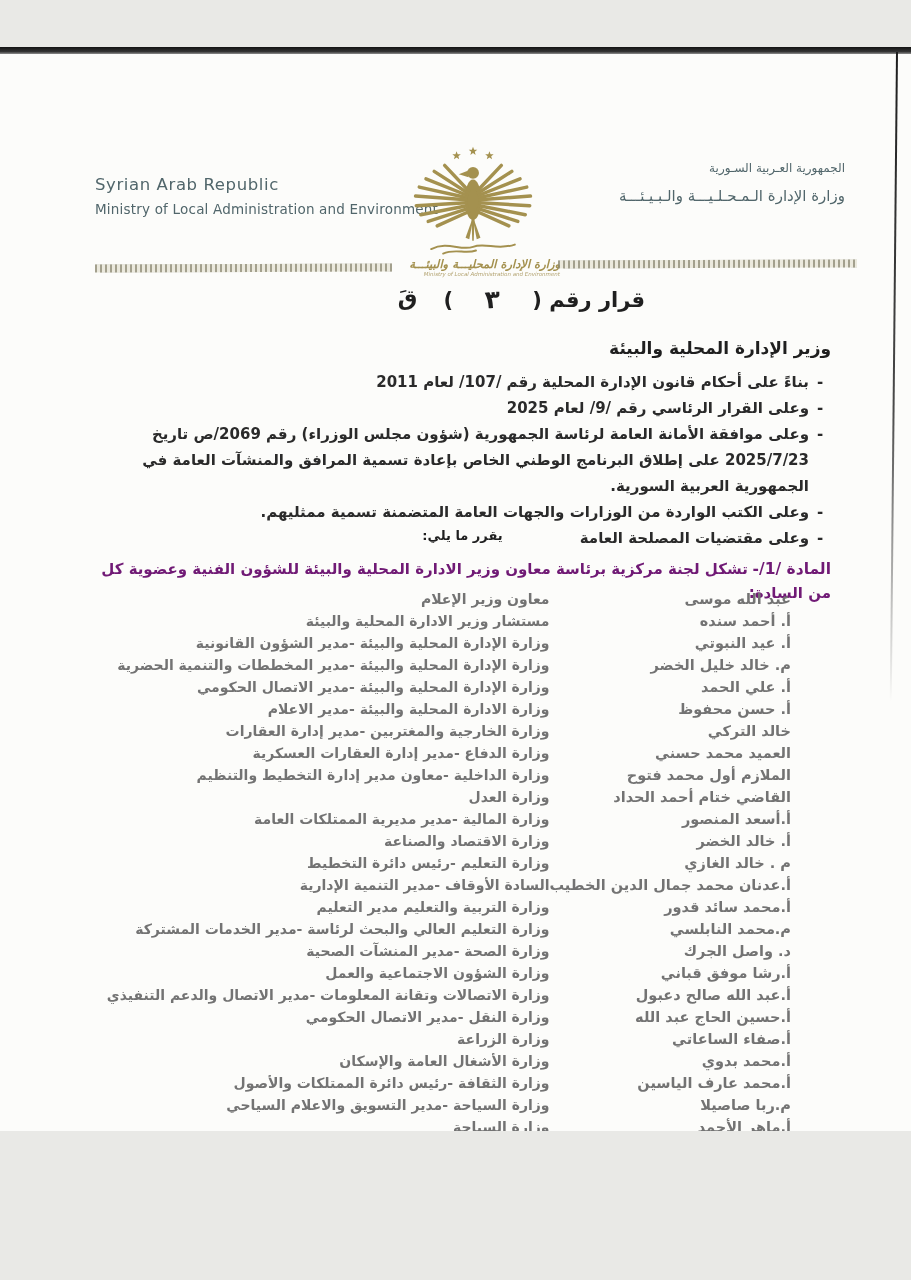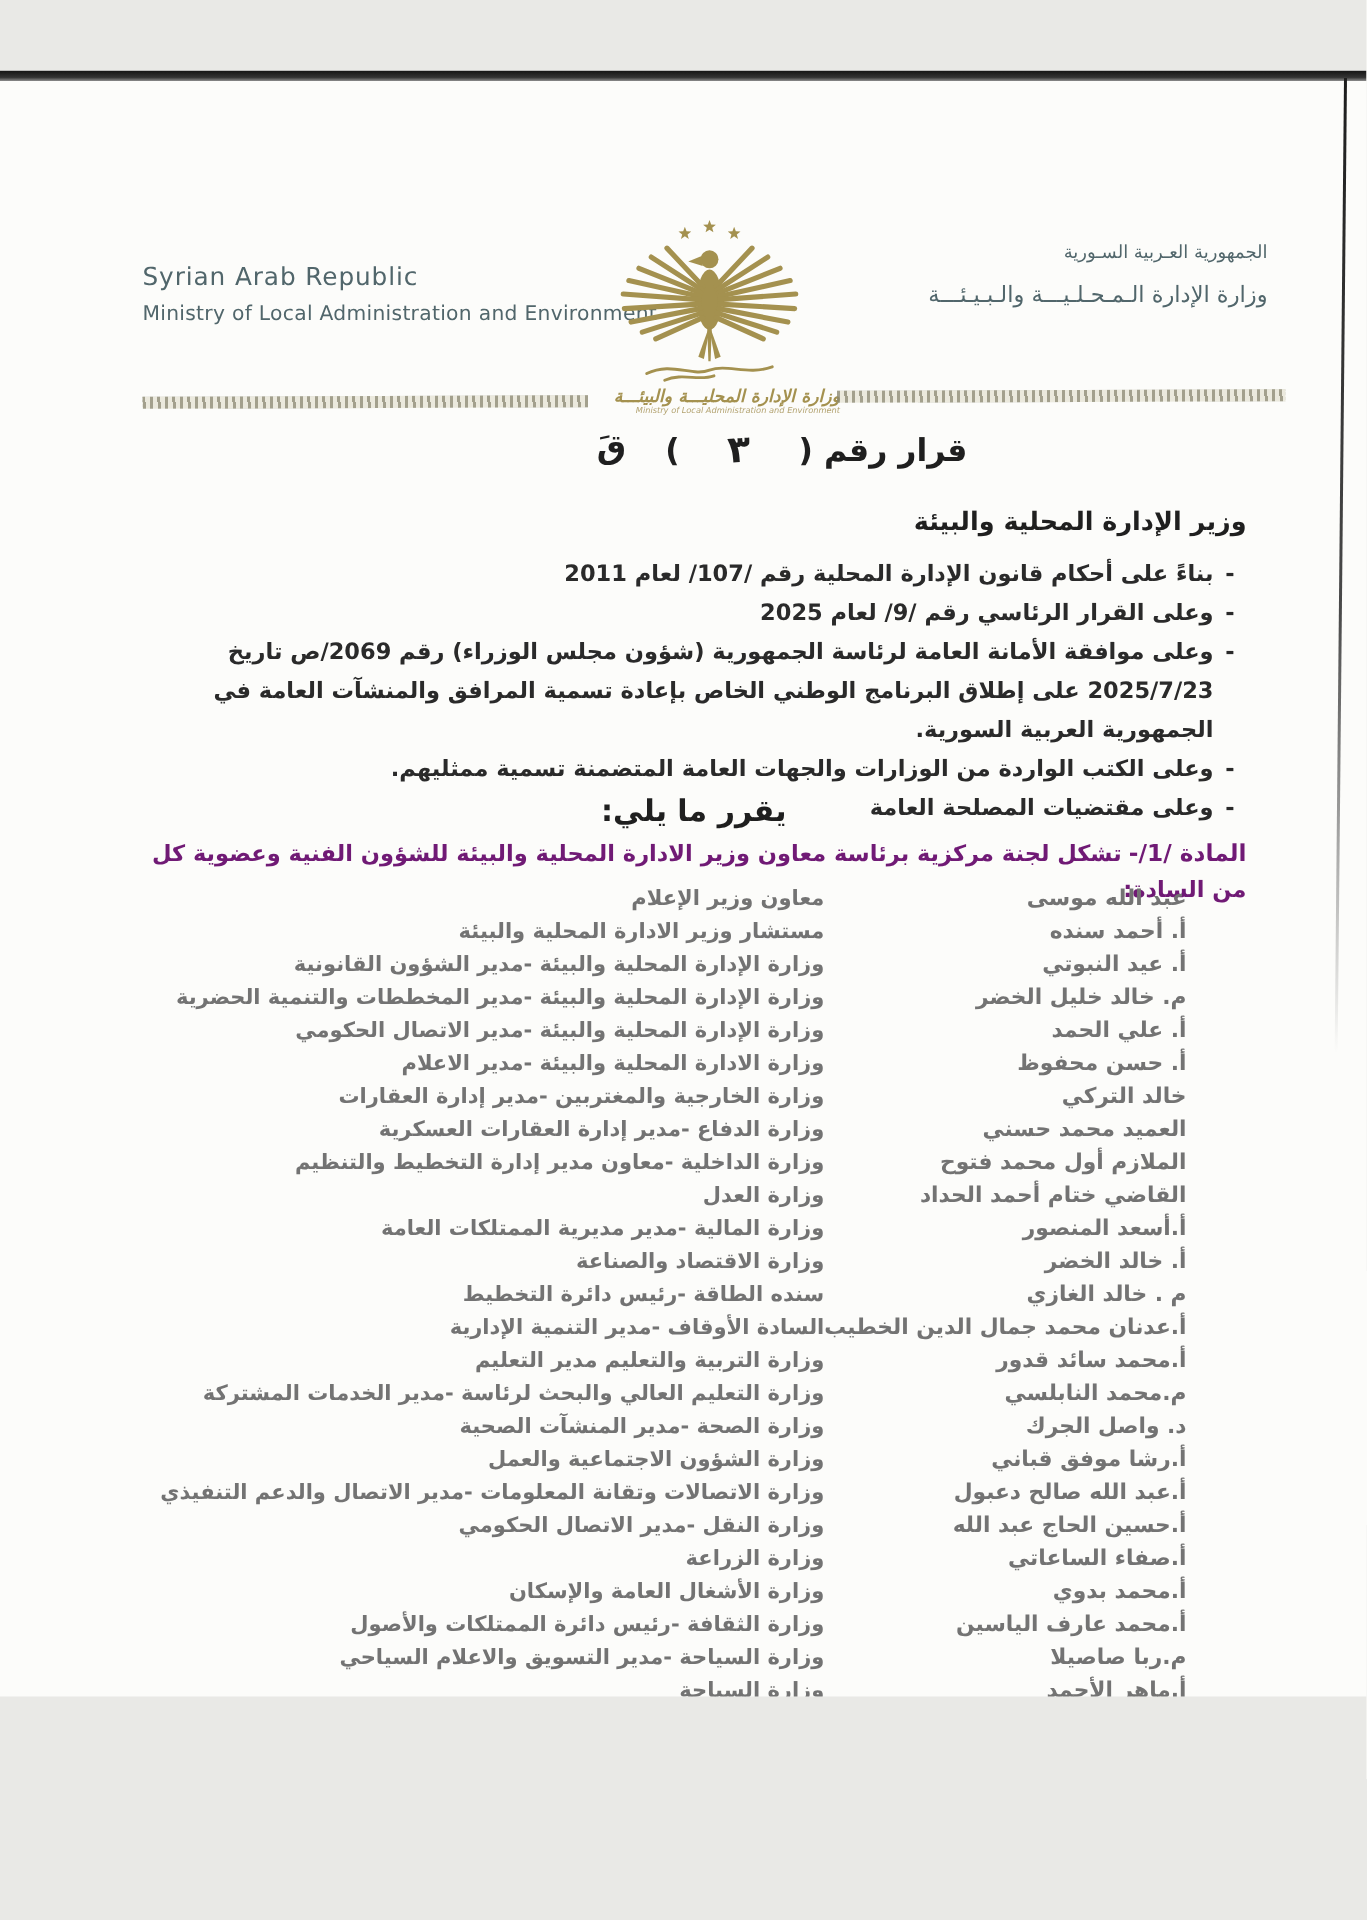--- a/index.html
+++ b/index.html
@@ -63,21 +63,21 @@
   }
 
   
   .preamble { position:absolute; top:322px; right:80px; left:108px; direction:rtl; list-style:none; }
   .preamble li { display:flex; direction:rtl; font-size:15px; font-weight:bold; line-height:26px; color:#2a2a2a; }
   .preamble .dash { width:22px; flex:none; text-align:center; }
   .preamble .p-text { flex:1; }
 
   .decides-heading {
     position:absolute; top:481px; left:95px; right:81px; text-align:center;
-    direction:rtl; font-size:20px; font-weight:bold; color:#1f1f1f;
+    direction:rtl; font-size:13px; font-weight:bold; color:#1f1f1f;
   }
 
   .article { position:absolute; top:510px; right:80px; left:100px; direction:rtl; font-size:15px; line-height:24px; color:#701a75; }
   .article .art-label { font-weight:bold; font-size:15.5px; }
   .article .art-text { font-weight:bold; }
 
   
   .members {
     position:absolute; top:541px; right:120px; width:660px;
     direction:rtl; border-collapse:collapse;
@@ -267,21 +267,21 @@
       <td class="m-role">وزارة المالية -مدير مديرية الممتلكات العامة</td>
     </tr>
 
     <tr>
       <td class="m-name">أ. خالد الخضر</td>
       <td class="m-role">وزارة الاقتصاد والصناعة</td>
     </tr>
 
     <tr>
       <td class="m-name">م . خالد الغازي</td>
-      <td class="m-role">سنده الطاقة -رئيس دائرة التخطيط</td>
+      <td class="m-role">وزارة التعليم -رئيس دائرة التخطيط</td>
     </tr>
 
     <tr>
       <td class="m-name">أ.عدنان محمد جمال الدين الخطيب</td>
       <td class="m-role">السادة الأوقاف -مدير التنمية الإدارية</td>
     </tr>
 
     <tr>
       <td class="m-name">أ.محمد سائد قدور</td>
       <td class="m-role">وزارة التربية والتعليم مدير التعليم</td>

